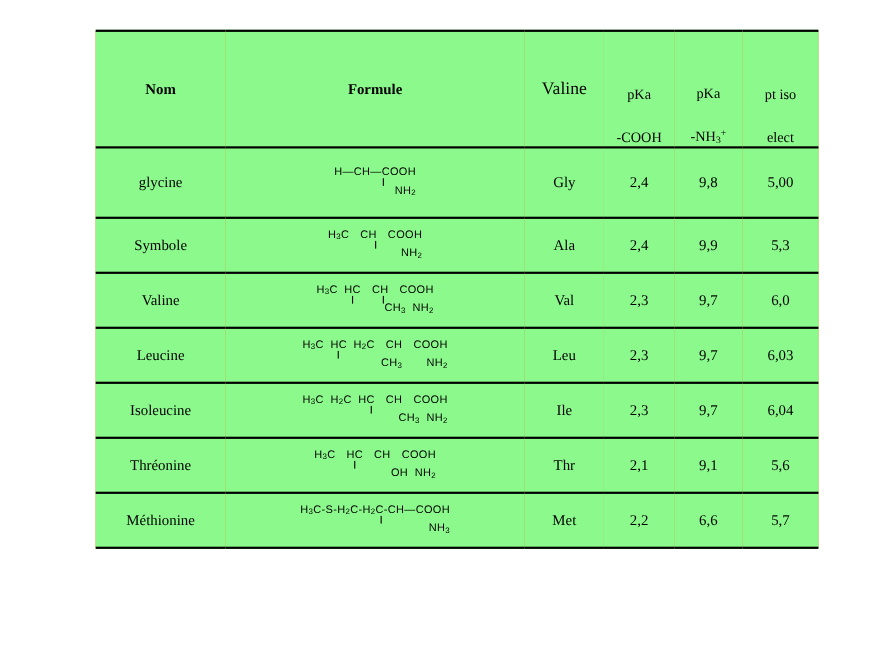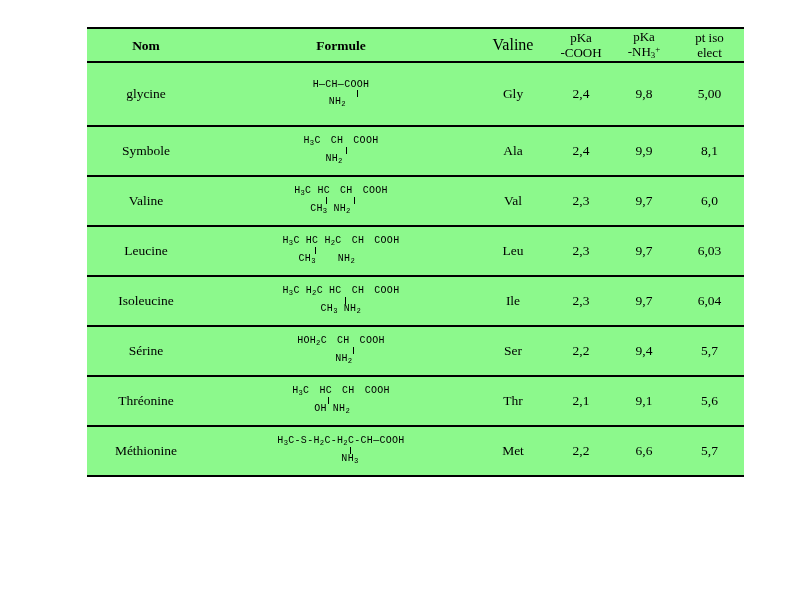--- a/index.html
+++ b/index.html
@@ -52,43 +52,43 @@
   .col-sym    { width: 72px; }
   .col-pk1    { width: 64px; }
   .col-pk2    { width: 62px; }
   .col-pi     { width: 69px; }
   .head-bold { font-weight: bold; font-size: 13.5px; }
   .head-stack {
     display: block;
     line-height: 1.18;
     font-size: 13px;
   }
-  .head-stack .l1 { display: block; }
-  .head-stack .l2 { display: block; }
+  .head-stack .l1 { display: block; margin-top: 48px; }
+  .head-stack .l2 { display: block; margin-top: 24px; }
   sub { font-size: 0.68em; vertical-align: -0.25em; }
   sup { font-size: 0.68em; vertical-align: 0.45em; }
 
   
   .data-row td { height: 48px; font-size: 13.5px; }
   .row-glycine td { height: 62px; }
 
   .name-cell { font-size: 13.5px; }
   .sym-cell  { font-size: 13.5px; margin-top: 42px; }
   .num-cell  { font-size: 13.5px; }
 
   
   .formula {
     display: inline-block;
     position: relative;
-    font-family: Liberation Mono, monospace;
+    font-family: Liberation Sans, sans-serif;
     font-size: 10px;
     line-height: 1.05;
     letter-spacing: 0.2px;
     white-space: nowrap;
-    text-align: left;
+    text-align: right;
   }
   .frow {
     display: block;
     white-space: nowrap;
   }
   .frow-main { letter-spacing: 0.3px; }
   .frow-sub  { letter-spacing: 0.3px; }
   .formula sub { font-size: 0.72em; vertical-align: -0.22em; }
 
   
@@ -183,21 +183,21 @@
             <span class="frow frow-main">H<sub>3</sub>C<span class="gap"></span>CH<span class="gap"></span>COOH</span>
             <span class="stick">
                 <i style="left:43px;"></i>
               </span>
             <span class="frow frow-sub"><span class="gap-l"></span><span class="gap-s"></span>NH<sub>2</sub></span>
           </span>
         </td>
         <td class="sym-cell">Ala</td>
         <td class="num-cell">2,4</td>
         <td class="num-cell">9,9</td>
-        <td class="num-cell">8,1</td>
+        <td class="num-cell">5,3</td>
       </tr>
 
       <tr class="data-row">
         <td class="name-cell">Valine</td>
         <td>
           <span class="formula">
             <span class="frow frow-main">H<sub>3</sub>C<span class="gap-s"></span>HC<span class="gap"></span>CH<span class="gap"></span>COOH</span>
             <span class="stick">
                 <i style="left:32px;"></i>
                 <i style="left:60px;"></i>
@@ -238,36 +238,20 @@
               </span>
             <span class="frow frow-sub"><span class="gap-l"></span><span class="gap-l"></span><span class="gap-s"></span>CH<sub>3</sub><span class="gap-s"></span>NH<sub>2</sub></span>
           </span>
         </td>
         <td class="sym-cell">Ile</td>
         <td class="num-cell">2,3</td>
         <td class="num-cell">9,7</td>
         <td class="num-cell">6,04</td>
       </tr>
 
-      <tr class="data-row">
-        <td class="name-cell">Sérine</td>
-        <td>
-          <span class="formula">
-            <span class="frow frow-main">HOH<sub>2</sub>C<span class="gap"></span>CH<span class="gap"></span>COOH</span>
-            <span class="stick">
-                <i style="left:56px;"></i>
-              </span>
-            <span class="frow frow-sub"><span class="gap-l"></span><span class="gap-l"></span><span class="gap-s"></span>NH<sub>2</sub></span>
-          </span>
-        </td>
-        <td class="sym-cell">Ser</td>
-        <td class="num-cell">2,2</td>
-        <td class="num-cell">9,4</td>
-        <td class="num-cell">5,7</td>
-      </tr>
 
       <tr class="data-row">
         <td class="name-cell">Thréonine</td>
         <td>
           <span class="formula">
             <span class="frow frow-main">H<sub>3</sub>C<span class="gap"></span>HC<span class="gap"></span>CH<span class="gap"></span>COOH</span>
             <span class="stick">
                 <i style="left:36px;"></i>
               </span>
             <span class="frow frow-sub"><span class="gap-l"></span><span class="gap-s"></span>OH<span class="gap-s"></span>NH<sub>2</sub></span>

